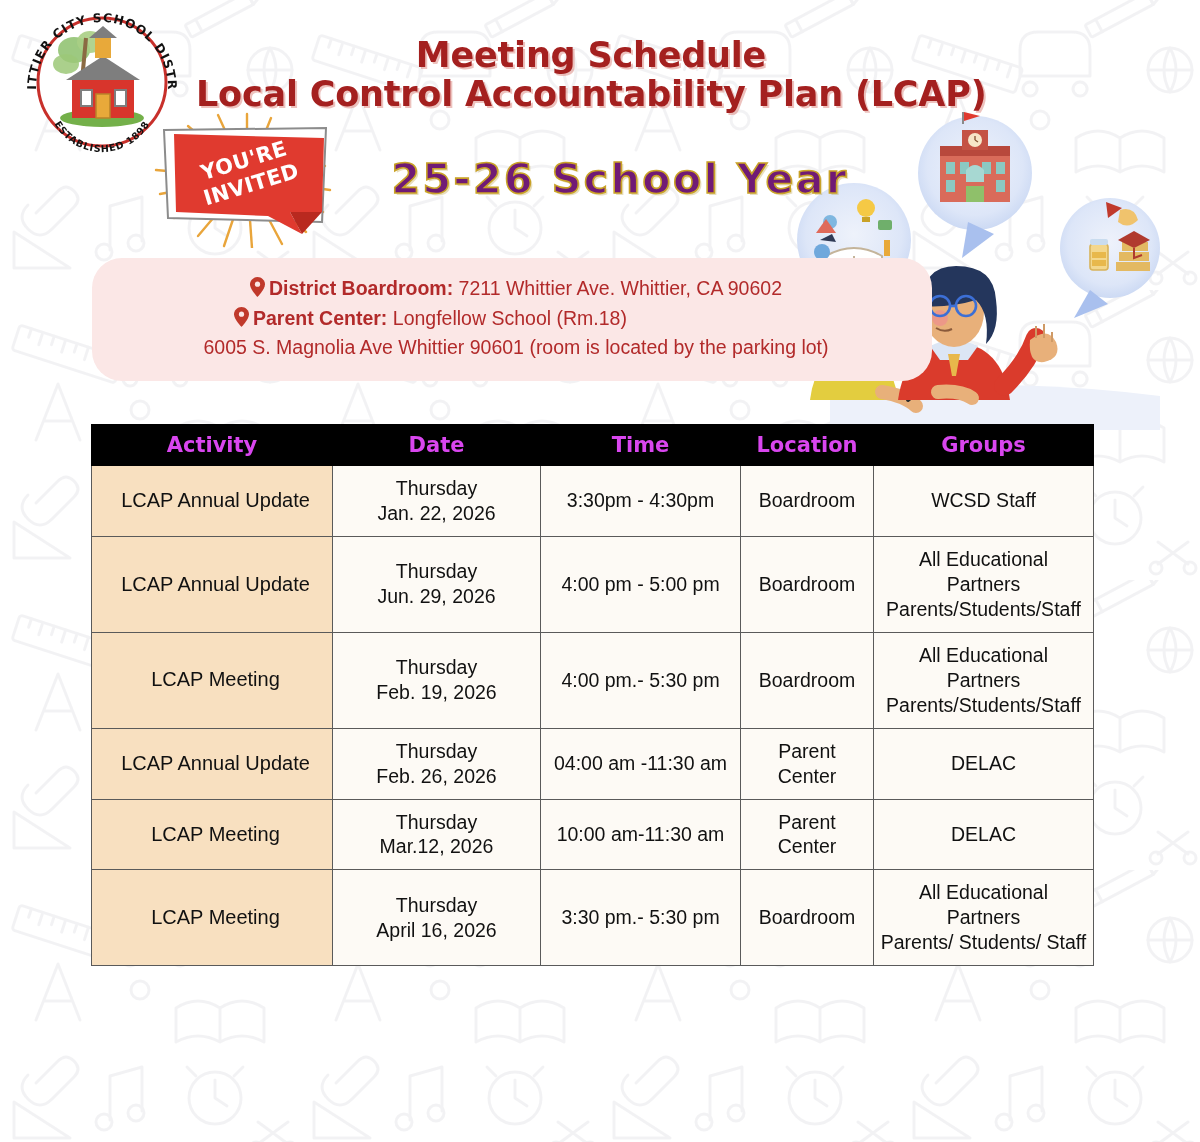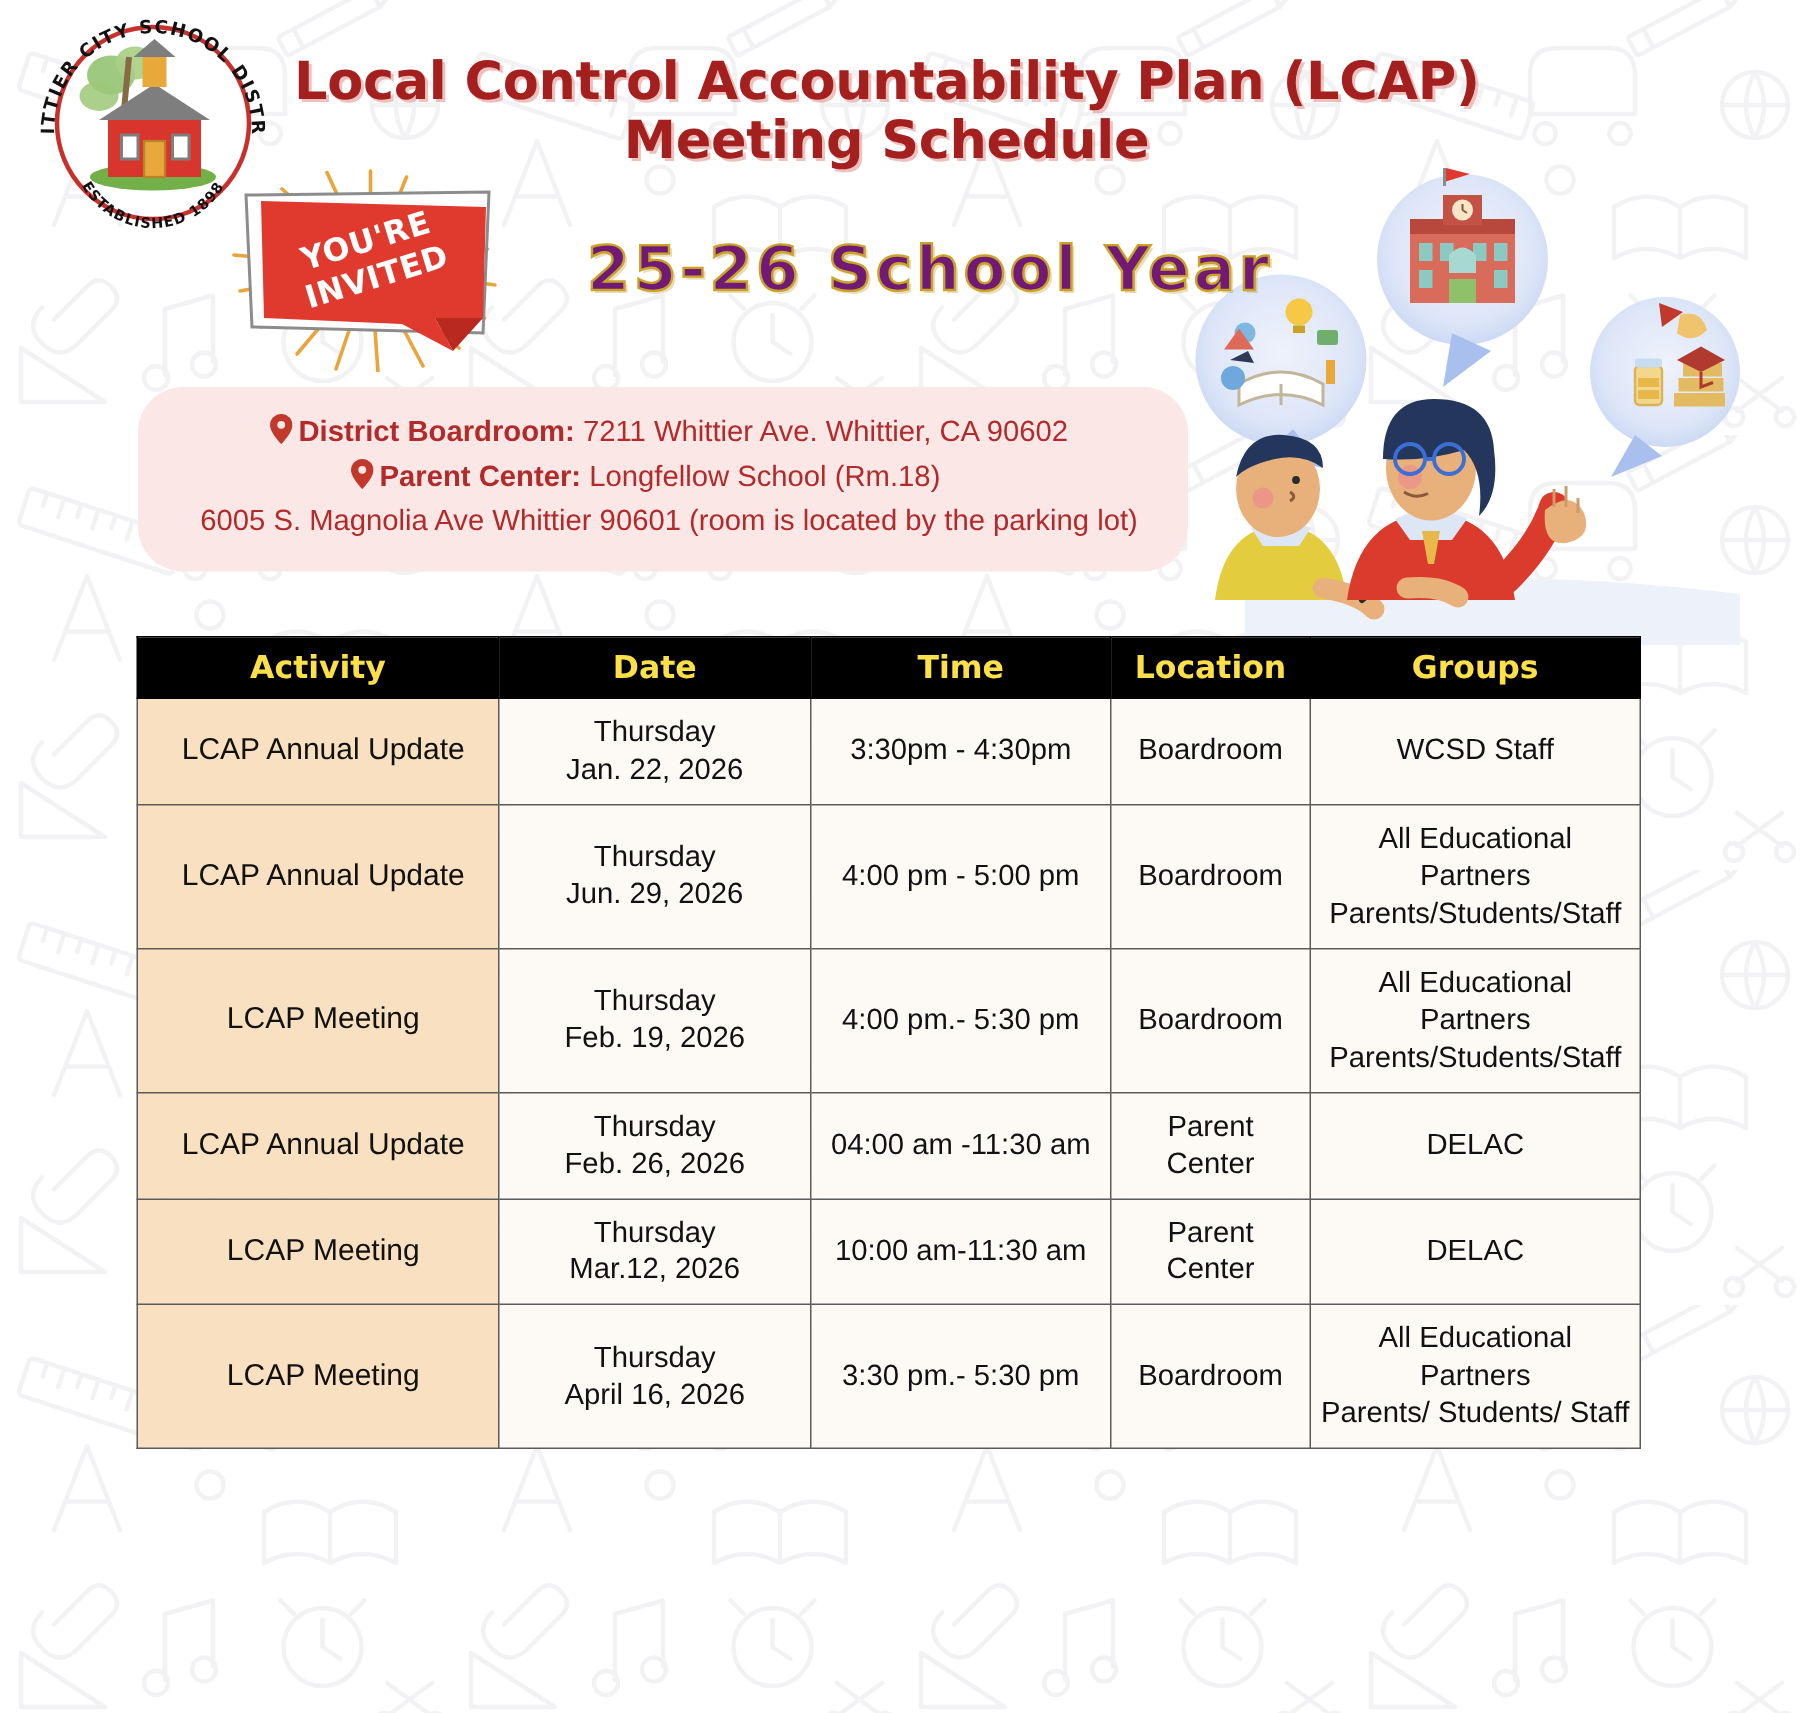--- a/index.html
+++ b/index.html
@@ -76,21 +76,21 @@
   #invite-wrap {
     position: absolute;
     left: 140px; top: 112px;
     width: 214px; height: 136px;
   }
 
   
   #address-banner {
     position: absolute;
     left: 92px; top: 258px;
-    width: 700px;
+    width: 840px;
     padding: 16px 14px 18px 22px;
     background: #FBE7E6;
     border-radius: 30px;
     text-align: center;
     z-index: 4;
   }
   .addr-line {
     font-family: "Liberation Sans", sans-serif;
     font-size: 19.5px;
     line-height: 1.52;
@@ -120,21 +120,21 @@
   #schedule-table {
     position: absolute;
     left: 91px; top: 424px;
     width: 1002px;
     border-collapse: collapse;
     z-index: 5;
     table-layout: fixed;
   }
   #schedule-table th {
     background: #000000;
-    color: #fde047;
+    color: #d946ef;
     font-family: "DejaVu Sans", sans-serif;
     font-weight: bold;
     font-size: 21px;
     padding: 8px 4px;
     text-align: center;
     border: 1px solid #000000;
     height: 36px;
   }
   #schedule-table td {
     border: 1.6px solid #5a5a5a;
@@ -243,22 +243,22 @@
     <rect x="90" y="62" width="6" height="5" fill="#7E7E7E"></rect>
     <text font-family="DejaVu Sans, sans-serif" font-size="12.2" font-weight="bold" fill="#111" letter-spacing="1.1">
       <textPath href="#arcTop" startOffset="50%" text-anchor="middle">WHITTIER CITY SCHOOL DISTRICT</textPath>
     </text>
     <text font-family="DejaVu Sans, sans-serif" font-size="9.6" font-weight="bold" fill="#111" letter-spacing="0.8">
       <textPath href="#arcBot" startOffset="50%" text-anchor="middle">ESTABLISHED 1898</textPath>
     </text>
   </svg>
 
   <div id="title-block">
+    <div class="title-line">Meeting Schedule</div>
     <div class="title-line">Local Control Accountability Plan (LCAP)</div>
-    <div class="title-line">Meeting Schedule</div>
   </div>
 
   <div id="subtitle">25-26 School Year</div>
 
   <svg id="invite-wrap" viewBox="0 0 214 136" xmlns="http://www.w3.org/2000/svg">
     <g stroke="#E9A53B" stroke-width="2.4" stroke-linecap="round">
       <line x1="107" y1="66" x2="107" y2="2"></line>
       <line x1="107" y1="66" x2="131" y2="6"></line>
       <line x1="107" y1="66" x2="153" y2="18"></line>
       <line x1="107" y1="66" x2="172" y2="34"></line>

